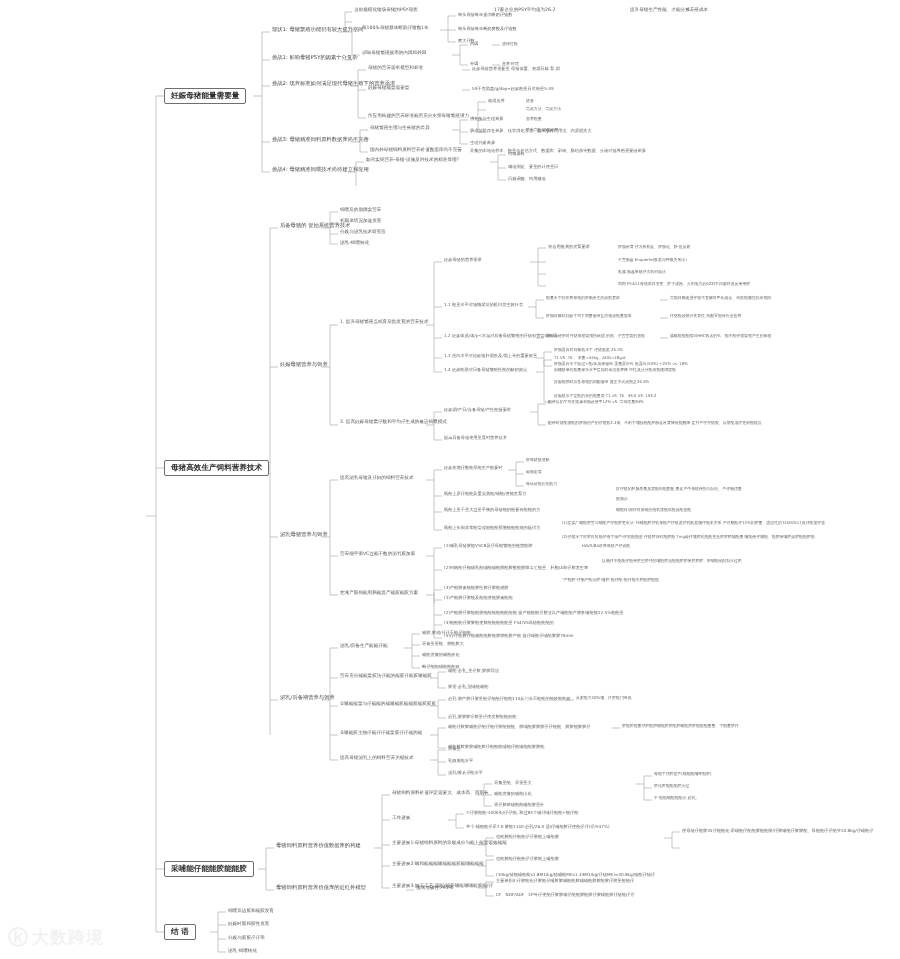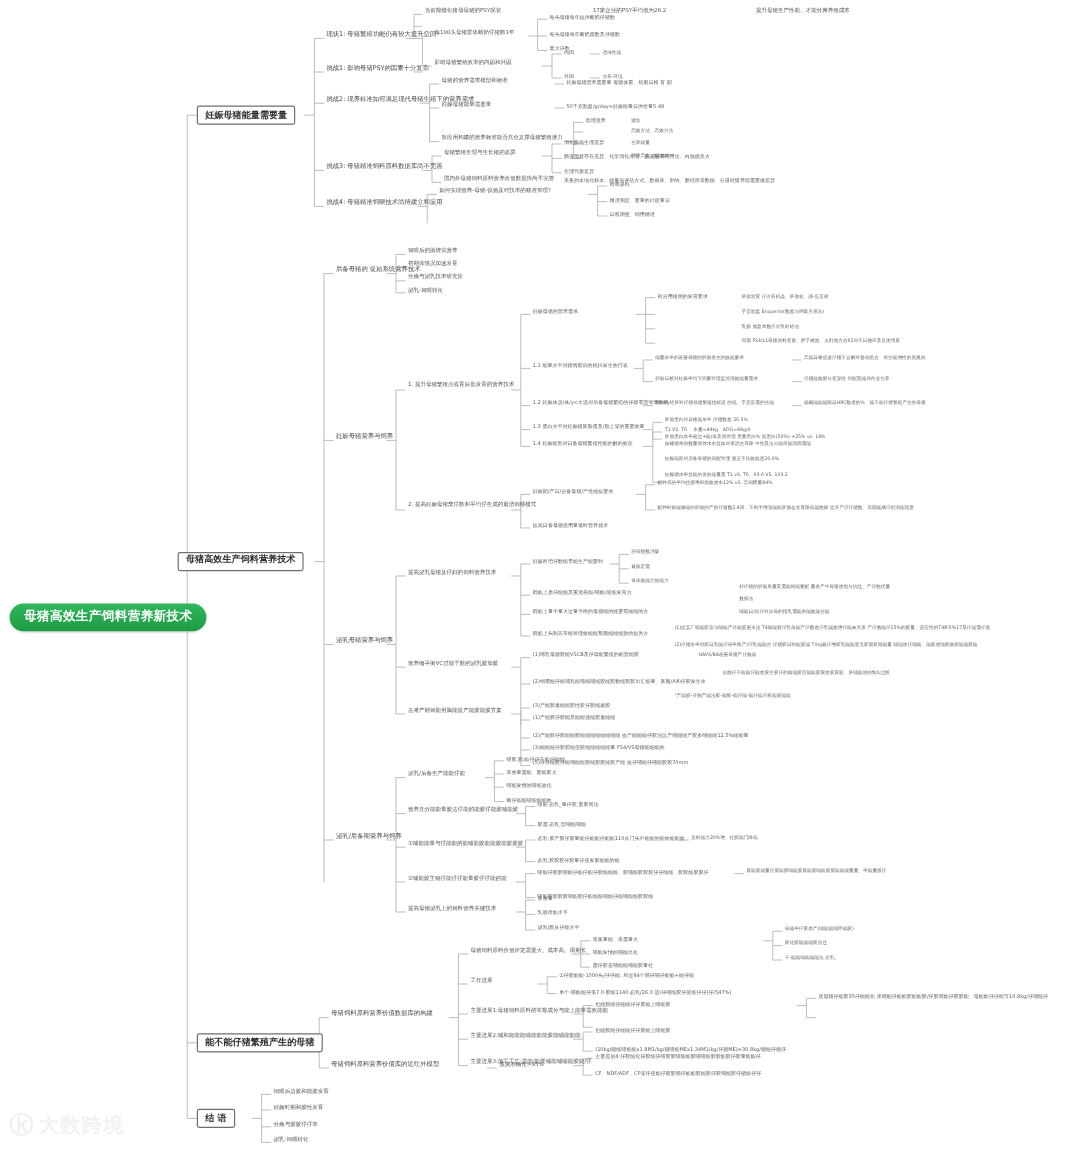--- a/index.html
+++ b/index.html
@@ -326,25 +326,24 @@
 
       <path d="M210,932 L218,932"></path>
       <path d="M218,912 L218,952"></path>
       <path d="M218,912 L226,912"></path>
       <path d="M218,925 L226,925"></path>
       <path d="M218,939 L226,939"></path>
       <path d="M218,952 L226,952"></path>
     </g>
   </svg>
 
-  <div class="node n-root" style="left:8px; top:503px;">母猪高效生产饲料营养新技术</div>
 
   <div class="node n-l1" style="left:164px; top:88px;">妊娠母猪能量需要量</div>
-  <div class="node n-l1" style="left:148px; top:460px;font-family:Liberation Mono, monospace;">母猪高效生产饲料营养技术</div>
-  <div class="node n-l1" style="left:164px; top:861px;">能不能仔猪繁殖产生的母猪</div>
+  <div class="node n-l1" style="left:164px; top:460px;">母猪高效生产饲料营养技术</div>
+  <div class="node n-l1" style="left:164px; top:861px;">采哺能仔能能胶能能胶</div>
   <div class="node n-l1" style="left:164px; top:924px;">结 语</div>
 
   <div class="node n-l2" style="left:270px; top:26px;">现状1: 母猪繁殖功能仍有较大提升空间</div>
   <div class="node n-l2" style="left:270px; top:54px;">挑战1: 影响母猪PSY的因素十分复杂</div>
   <div class="node n-l2" style="left:270px; top:80px;">挑战2: 现养标准如何满足现代母猪生殖下的营养需求</div>
   <div class="node n-l2" style="left:270px; top:136px;">挑战3: 母猪精准饲料原料数据库尚不完善</div>
   <div class="node n-l2" style="left:270px; top:166px;">挑战4: 母猪精准饲喂技术尚待建立和应用</div>
 
   <div class="node n-l3" style="left:352px; top:7px;">当前规模化猪场母猪的PSY现状</div>
   <div class="node n-l3" style="left:492px; top:7px;">17家企业的PSY平均值为26.2</div>

